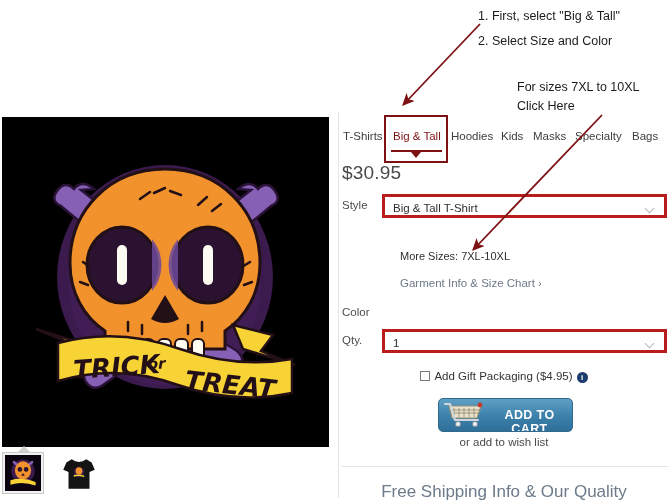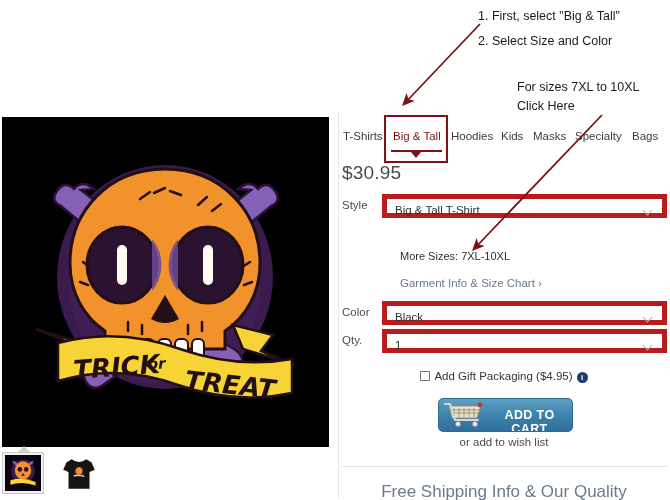--- a/index.html
+++ b/index.html
@@ -41,21 +41,21 @@
   .tab.active{color:#7d1114;}
   .tab-underline{position:absolute;left:50px;top:21px;width:51px;height:2px;background:#7d1114;}
   .tab-tri{position:absolute;left:70px;top:23px;width:0;height:0;
            border-left:5px solid transparent;border-right:5px solid transparent;border-top:6px solid #7d1114;}
 
   .price{position:absolute;left:2px;top:162px;font-size:19px;color:#4a4a4a;letter-spacing:0.2px;}
 
   .row{position:absolute;left:0;width:328px;height:24px;}
   .row-label{position:absolute;left:2px;top:5px;font-size:11.5px;color:#4e4e4e;}
   .select{position:absolute;left:42px;top:0;width:285px;height:24px;
-          border:5px solid #b91c1c;background:#fff;box-sizing:border-box;}
+          border:3px solid #b91c1c;background:#fff;box-sizing:border-box;}
   .select-val{position:absolute;left:8px;top:5px;font-size:11.5px;color:#2f2f2f;}
   .chev{position:absolute;right:9px;top:8px;width:9px;height:9px;}
   .chev:before{content:"";position:absolute;left:0;top:0;width:6px;height:6px;
        border-right:1.6px solid #b6b6b6;border-bottom:1.6px solid #b6b6b6;transform:rotate(45deg);}
 
   .more-sizes{position:absolute;left:60px;top:250px;font-size:11px;color:#2f2f2f;}
   .garment-link{position:absolute;left:60px;top:277px;font-size:11.5px;color:#6c7a89;cursor:pointer;}
 
   .gift-row{position:absolute;left:0;top:370px;width:328px;text-align:center;font-size:11.5px;color:#333;}
   .cb{display:inline-block;width:10px;height:10px;border:1px solid #7a7a7a;background:#fff;
@@ -187,24 +187,20 @@
         <div class="chev"></div>
       </div>
     </div>
 
 
     <div class="more-sizes">More Sizes: 7XL-10XL</div>
     <div class="garment-link">Garment Info &amp; Size Chart ›</div>
 
     <div class="row" style="top:301px;">
       <div class="row-label">Color</div>
-      <div class="select">
-        <div class="select-val">Black</div>
-        <div class="chev"></div>
-      </div>
     </div>
 
     <div class="row" style="top:329px;">
       <div class="row-label">Qty.</div>
       <div class="select">
         <div class="select-val">1</div>
         <div class="chev"></div>
       </div>
     </div>
 

